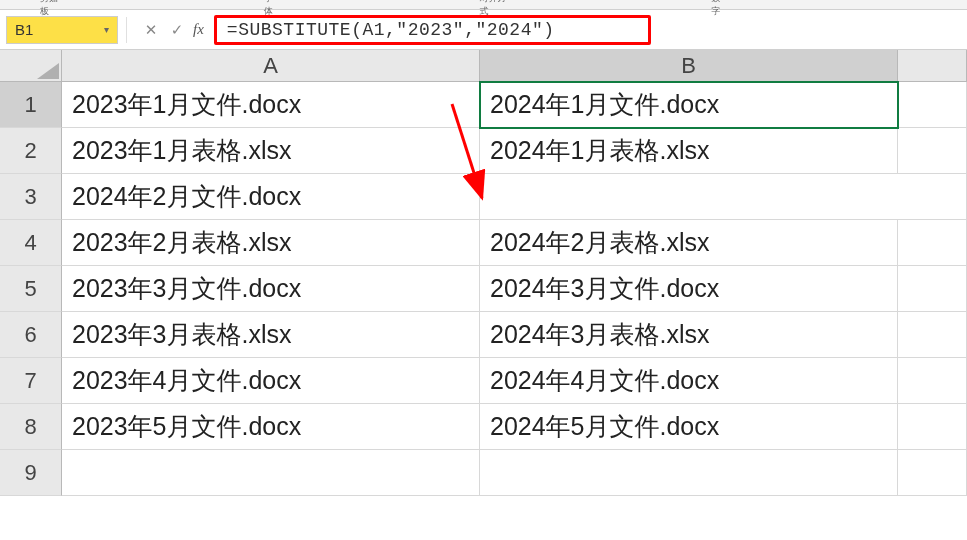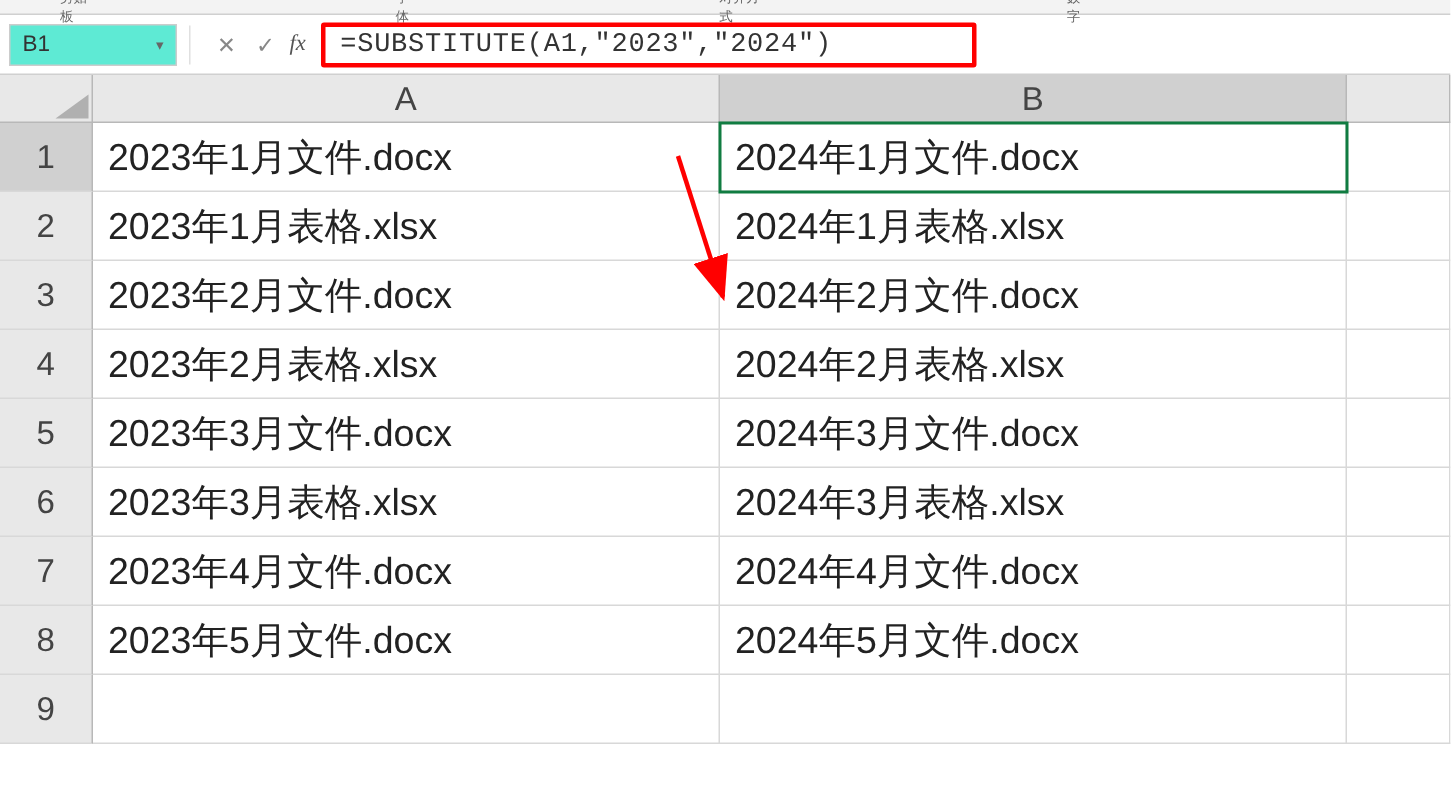--- a/index.html
+++ b/index.html
@@ -33,21 +33,21 @@
       background: #ffffff;
       border-bottom: 1px solid #d0d0d0;
       display: flex;
       align-items: center;
       padding: 0 6px;
     }
     .name-box {
       width: 112px;
       height: 28px;
       border: 1px solid #cccccc;
-      background: #5eead4;
+      background: #fde047;
       display: flex;
       align-items: center;
       padding: 0 8px;
       font-size: 15px;
       color: #333;
     }
     .name-box-text {
       flex: 1;
     }
     .name-box-dropdown {
@@ -228,21 +228,20 @@
     <div class="cell col-rest"></div>
   </div>
   <div class="grid-row">
     <div class="row-header">2</div>
     <div class="cell col-a">2023年1月表格.xlsx</div>
     <div class="cell col-b">2024年1月表格.xlsx</div>
     <div class="cell col-rest"></div>
   </div>
   <div class="grid-row">
     <div class="row-header">3</div>
-    <div class="cell col-a">2023年2月文件.docx</div>
     <div class="cell col-b">2024年2月文件.docx</div>
     <div class="cell col-rest"></div>
   </div>
   <div class="grid-row">
     <div class="row-header">4</div>
     <div class="cell col-a">2023年2月表格.xlsx</div>
     <div class="cell col-b">2024年2月表格.xlsx</div>
     <div class="cell col-rest"></div>
   </div>
   <div class="grid-row">

